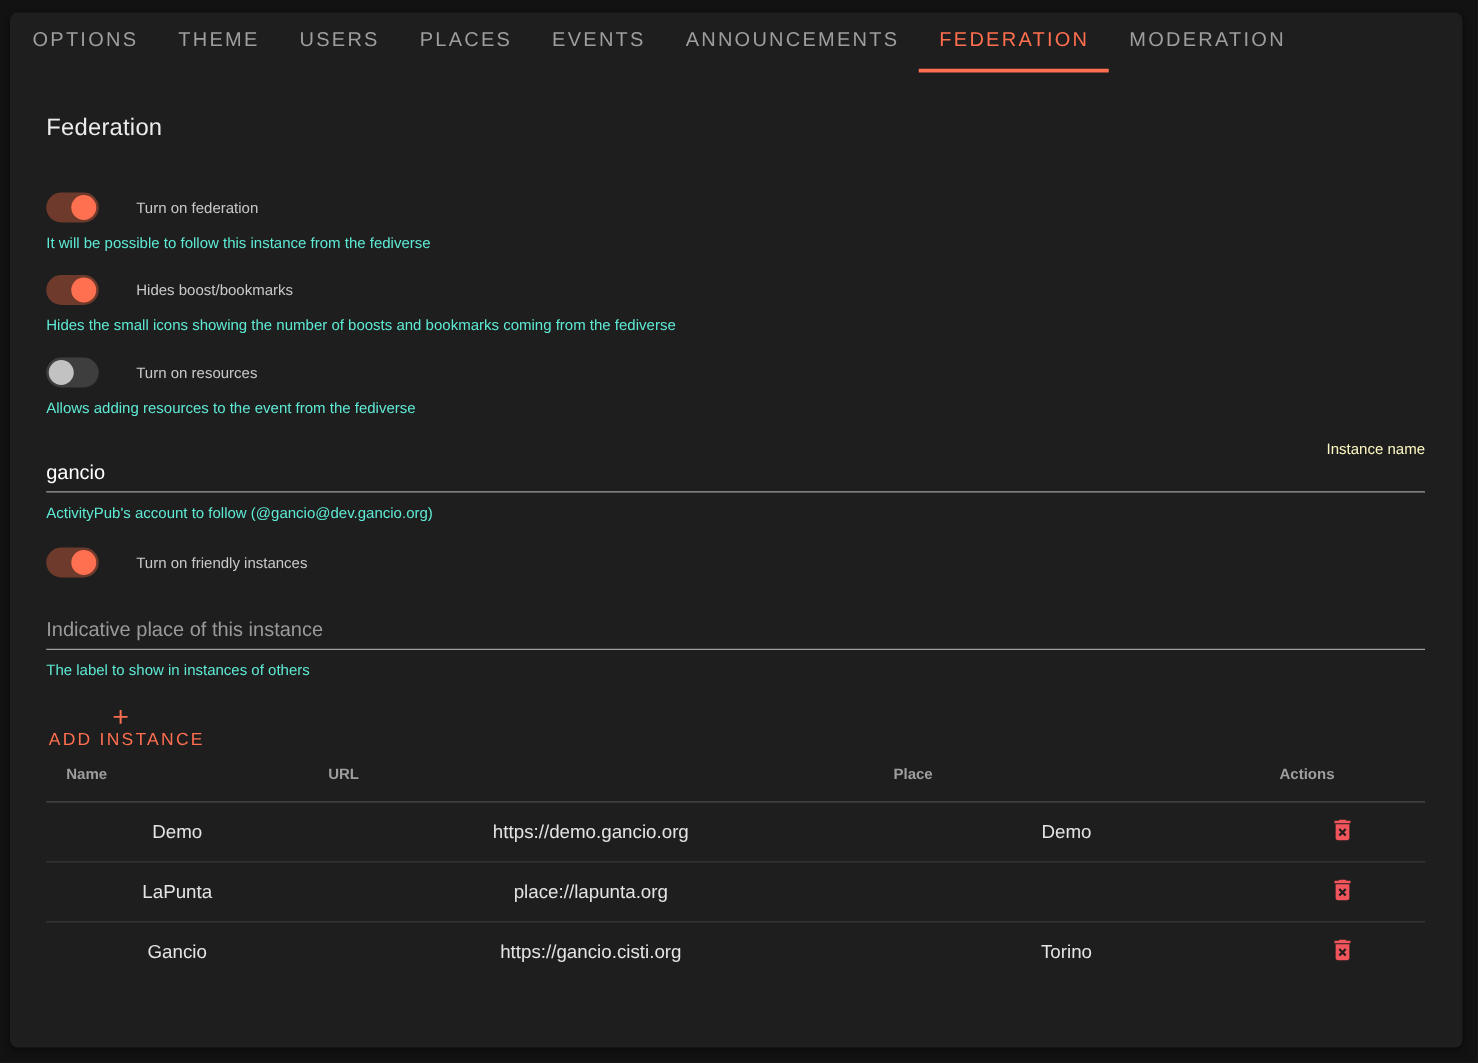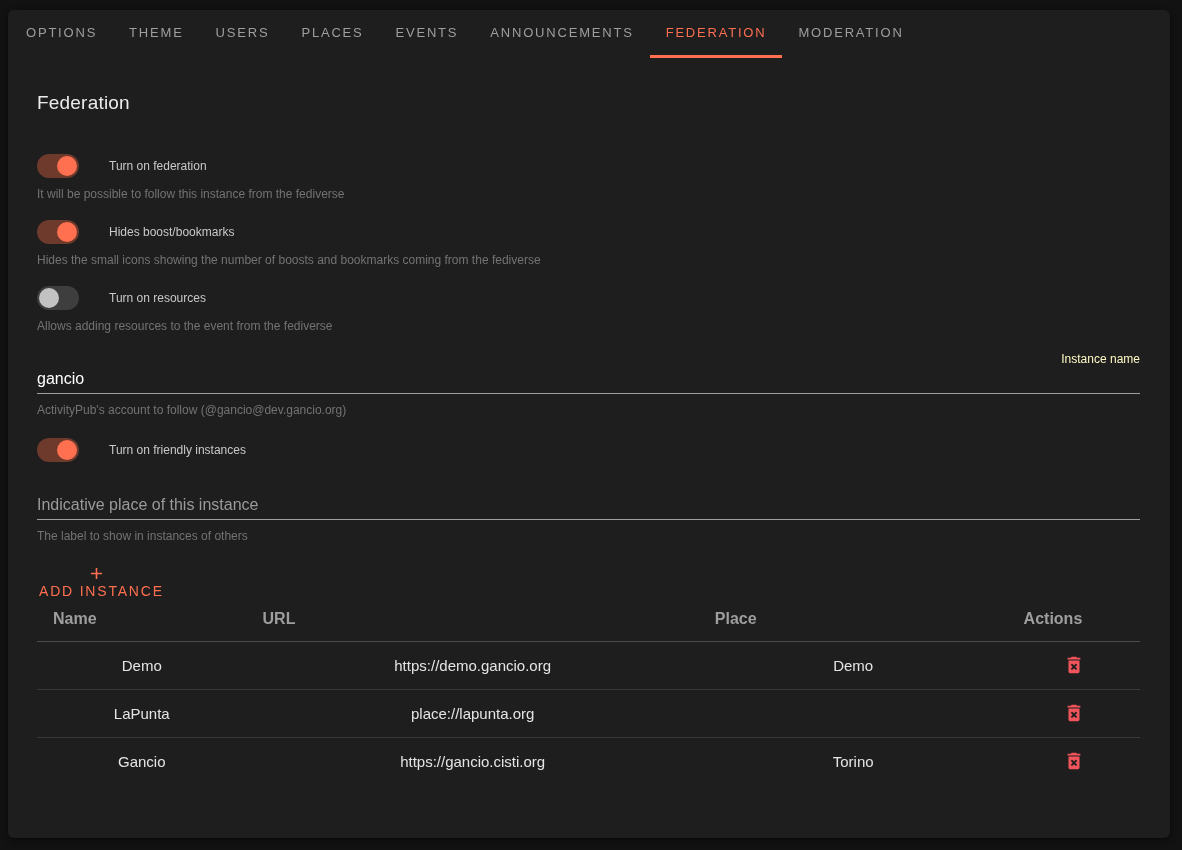--- a/index.html
+++ b/index.html
@@ -17,21 +17,21 @@
     background:#1e1e1e;
     border-radius:6px;
     box-shadow:0 2px 6px rgba(0,0,0,.5);
     overflow:hidden;
   }
   
   .tabs { display:flex; height:48px; padding-left:2px; }
   .tab {
     display:flex; align-items:center;
     padding:17px 16px;
-    font-size:13px; font-weight:500;
+    font-size:16px; font-weight:500;
     letter-spacing:1.8px;
     color:#9e9e9e;
     cursor:pointer;
     border-bottom:3px solid transparent;
     white-space:nowrap;
     user-select:none;
   }
   .tab.active { color:#ff6f50; border-bottom-color:#ff6f50; }
 
   
@@ -51,21 +51,21 @@
   .toggle-row { display:flex; align-items:center; height:24px; }
   .switch { position:relative; width:42px; height:24px; flex:0 0 auto; cursor:pointer; }
   .switch .track { position:absolute; left:0; top:0; right:0; bottom:0; border-radius:12px; }
   .switch .thumb { position:absolute; top:2px; width:20px; height:20px; border-radius:50%; }
   .switch.on  .track { background:#6d3a2c; }
   .switch.on  .thumb { right:2px; background:#ff7050; }
   .switch.off .track { background:#3e3e3e; }
   .switch.off .thumb { left:2px; background:#c2c2c2; }
   .toggle-label { margin-left:30px; font-size:12px; color:#c9c9c9; }
 
-  .hint { margin-top:8px; font-size:12px; line-height:16px; color:#737373; }
+  .hint { margin-top:8px; font-size:12px; line-height:16px; color:#5eead4; }
 
   .text-field .tf-label { font-size:12px; line-height:14px; color:#fef9c3;text-align:right; }
   .text-field input {
     display:block; width:100%;
     background:transparent;
     border:none; outline:none;
     border-bottom:1px solid #9e9e9e;
     color:#ffffff;
     font-size:16px; font-family:inherit;
     padding:2px 0 5px; margin-top:2px;
@@ -85,21 +85,21 @@
     flex-direction:column;
   }
   .add-btn svg { margin-right:10px; }
 
   table.instances {
     width:100%; margin-top:6px;
     border-collapse:collapse; table-layout:fixed;
   }
   table.instances th {
     height:43px; text-align:left;
-    font-size:16px; font-weight:700; color:#9e9e9e;
+    font-size:12px; font-weight:700; color:#9e9e9e;
     padding:0 16px;
     border-bottom:1px solid rgba(255,255,255,.2);
   }
   table.instances td {
     height:48px;
     font-size:15px; color:#e4e4e4;
     padding:0 16px;
     border-bottom:1px solid rgba(255,255,255,.12);
     text-align:center;
   }

